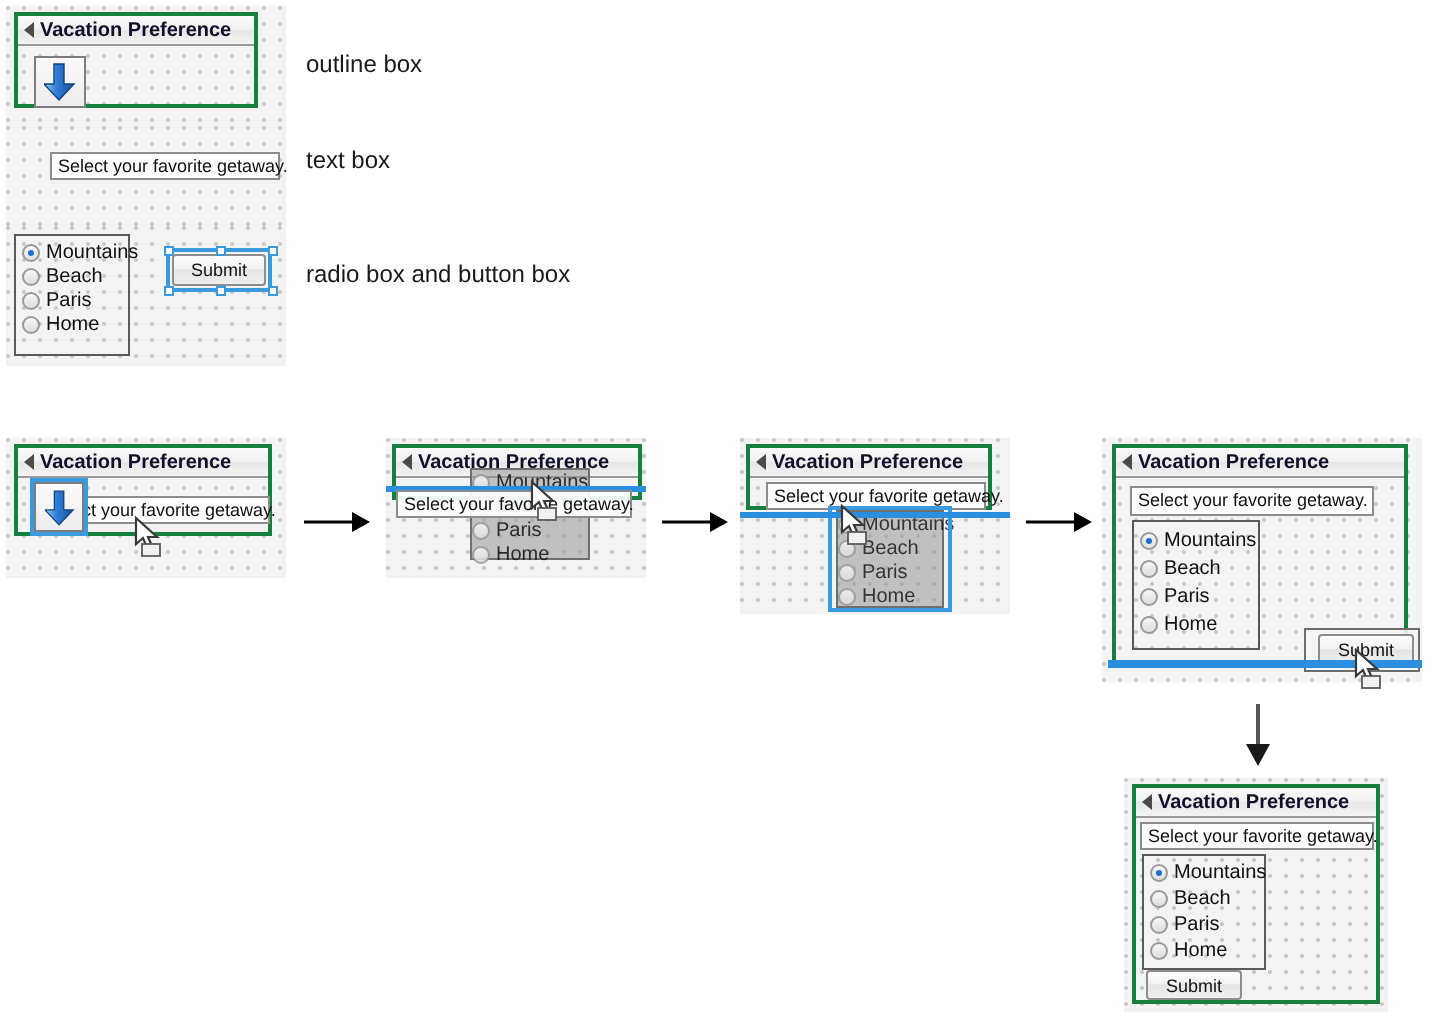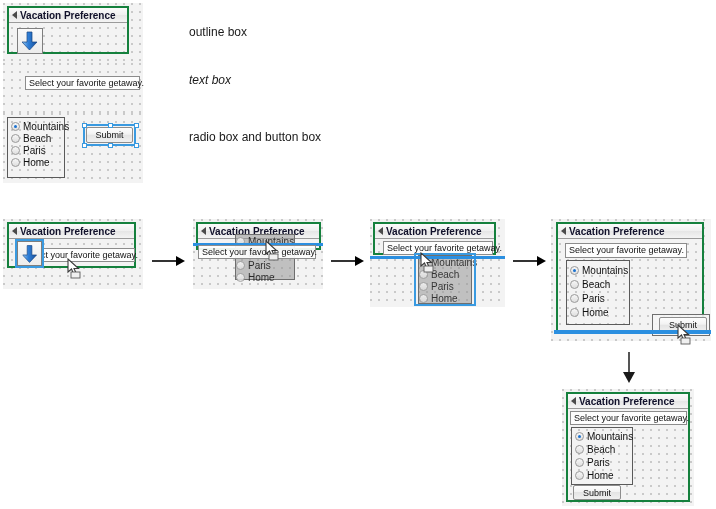--- a/index.html
+++ b/index.html
@@ -137,21 +137,20 @@
     position:absolute;left:50%;top:50%;
     transform:translate(-50%,-50%);
   }
 
   
   .caption{
     position:absolute;
     font-size:12px;
     color:#1a1a1a;
     white-space:nowrap;
-    margin-left:36px;
   }
 
   
   .flowarrow{position:absolute;}
 
   
   .cursor{position:absolute;}
 </style>
 </head>
 <body>
@@ -176,21 +175,21 @@
     </svg>
   </div>
 </div>
 
 <div class="caption" style="left:153px;top:25px;">outline box</div>
 
 <div class="canvas" style="left:3px;top:63px;width:140px;height:50px;"></div>
 
 <div class="textbox" style="left:25px;top:76px;width:115px;height:14px;">Select your favorite getaway.</div>
 
-<div class="caption" style="left:153px;top:73px;font-style:italic;">text box</div>
+<div class="caption" style="left:153px;top:73px;">text box</div>
 
 <div class="canvas" style="left:3px;top:113px;width:140px;height:70px;"></div>
 
 <div class="radiobox" style="left:7px;top:117px;width:58px;height:61px;">
   <div class="radio-row">
     <span class="rdot on"></span>
     <span>Mountains</span>
   </div>
   <div class="radio-row">
     <span class="rdot"></span>

